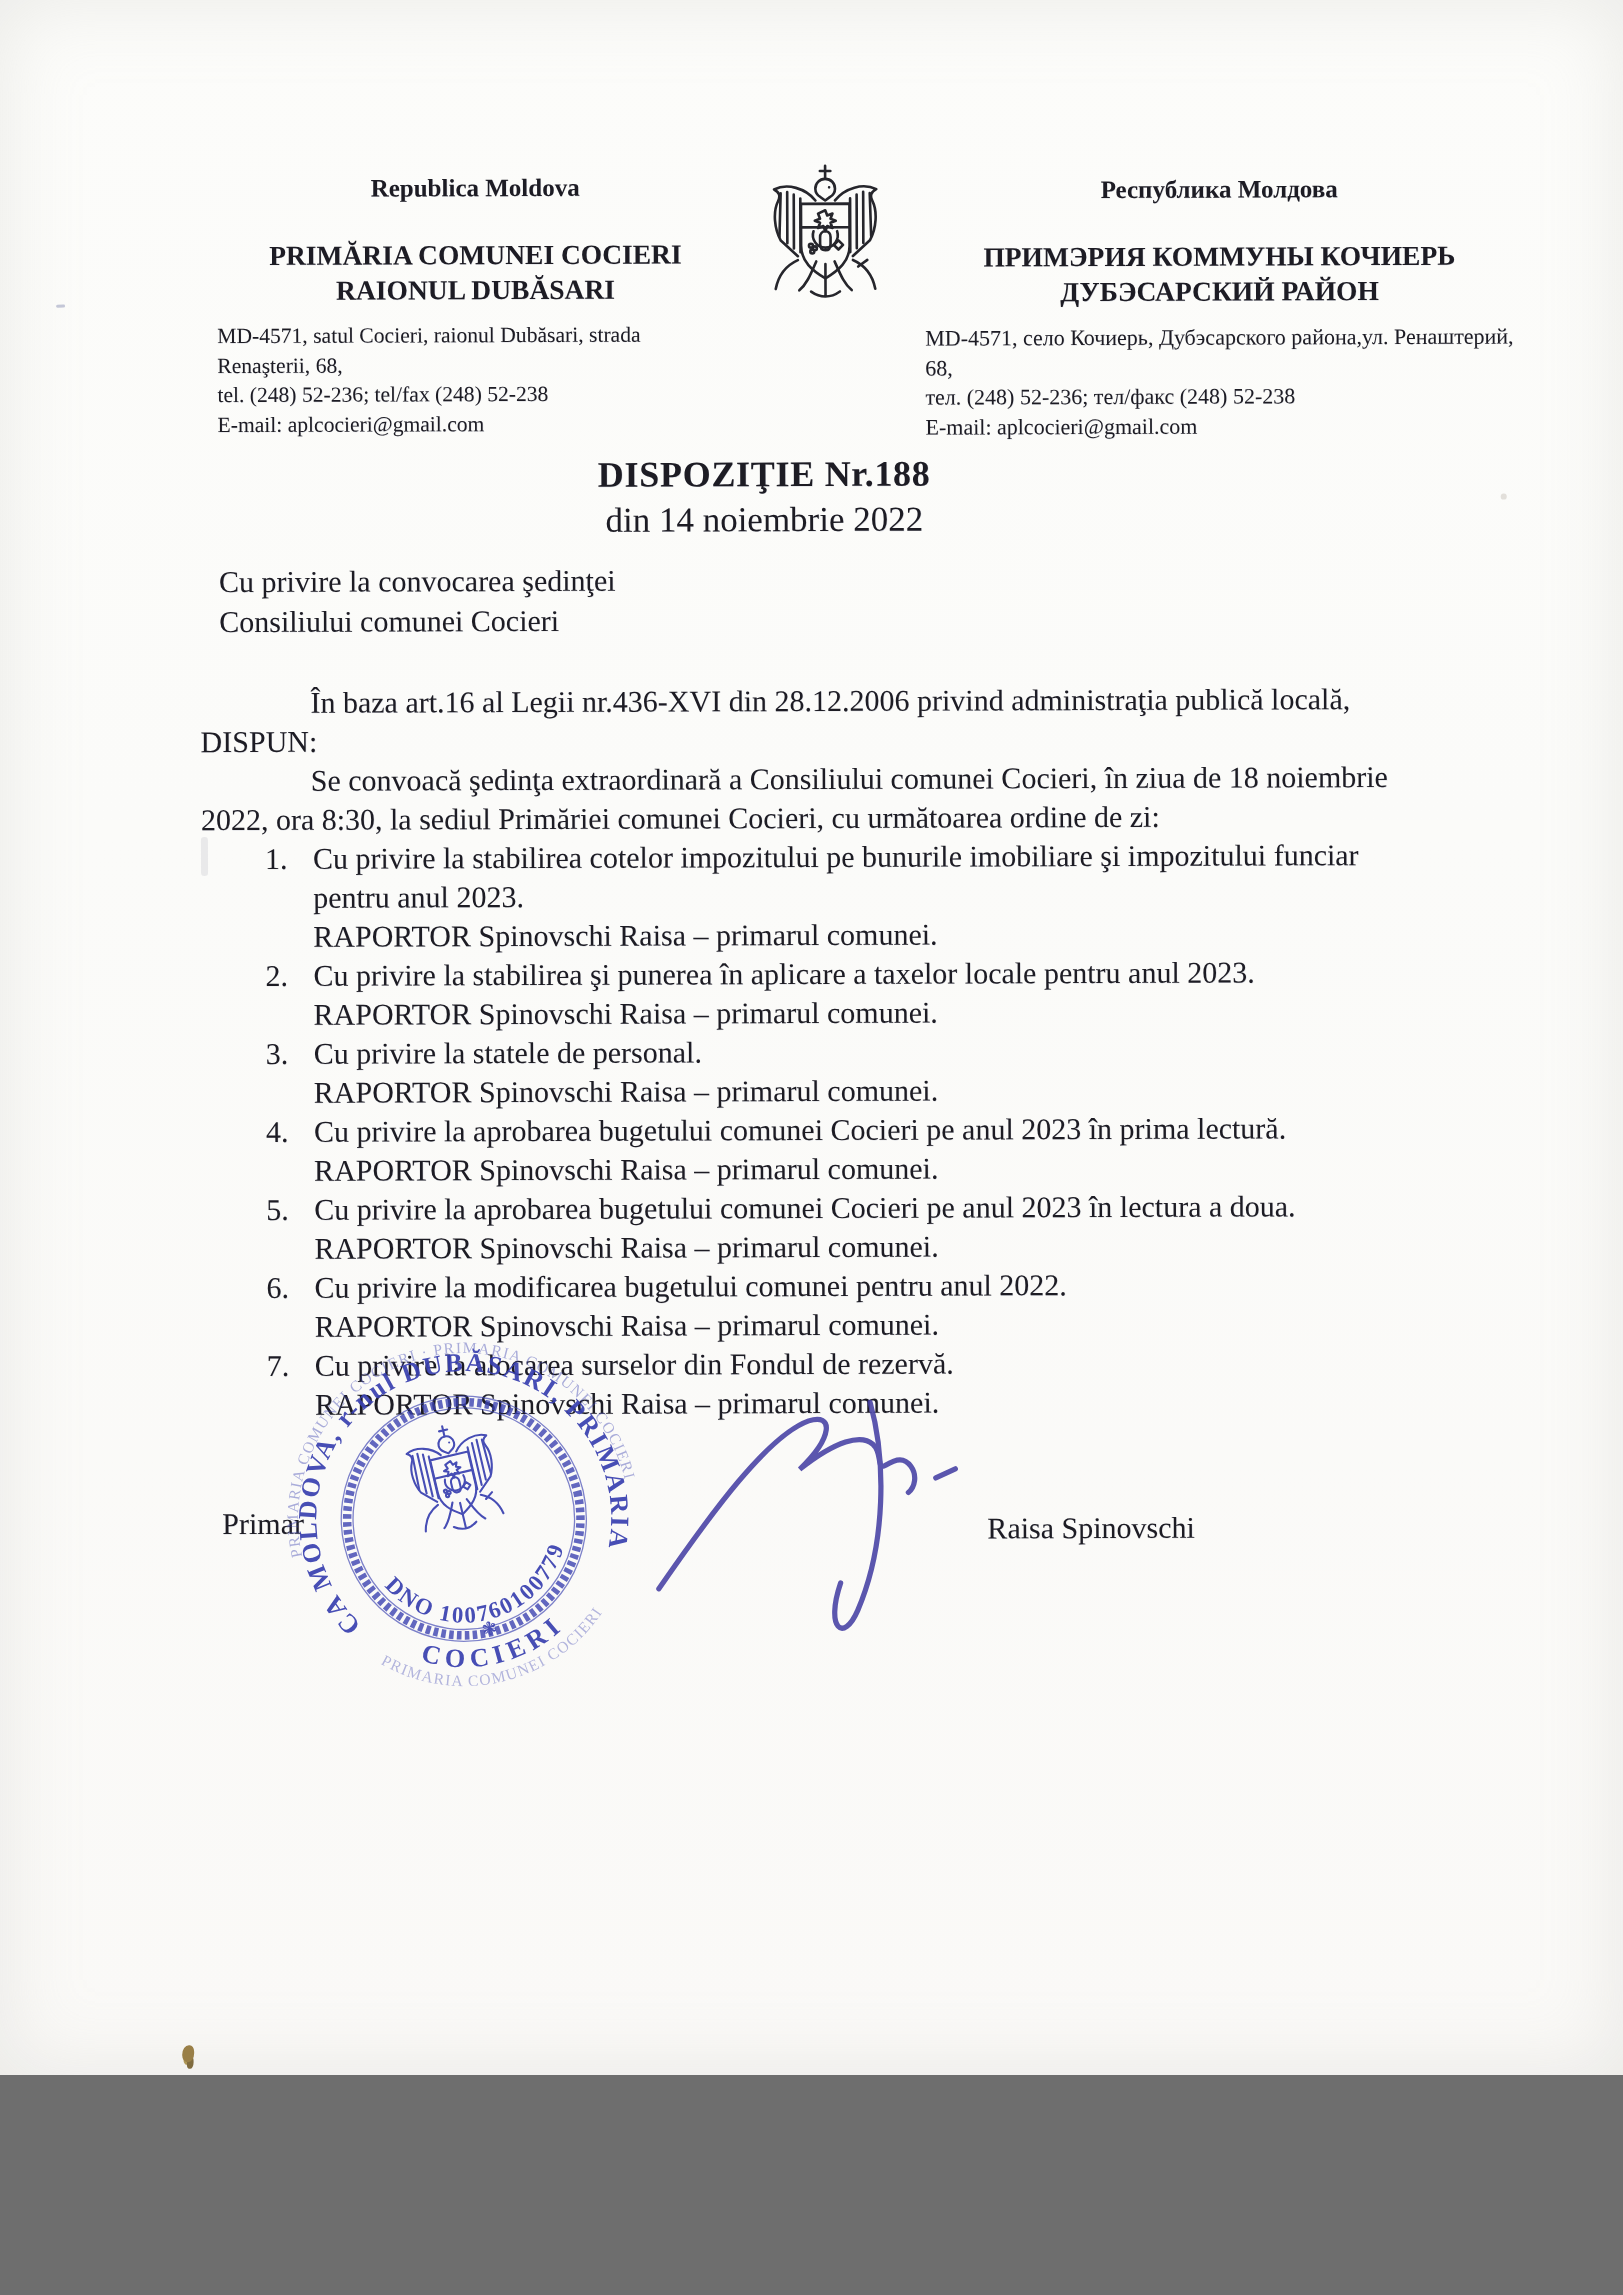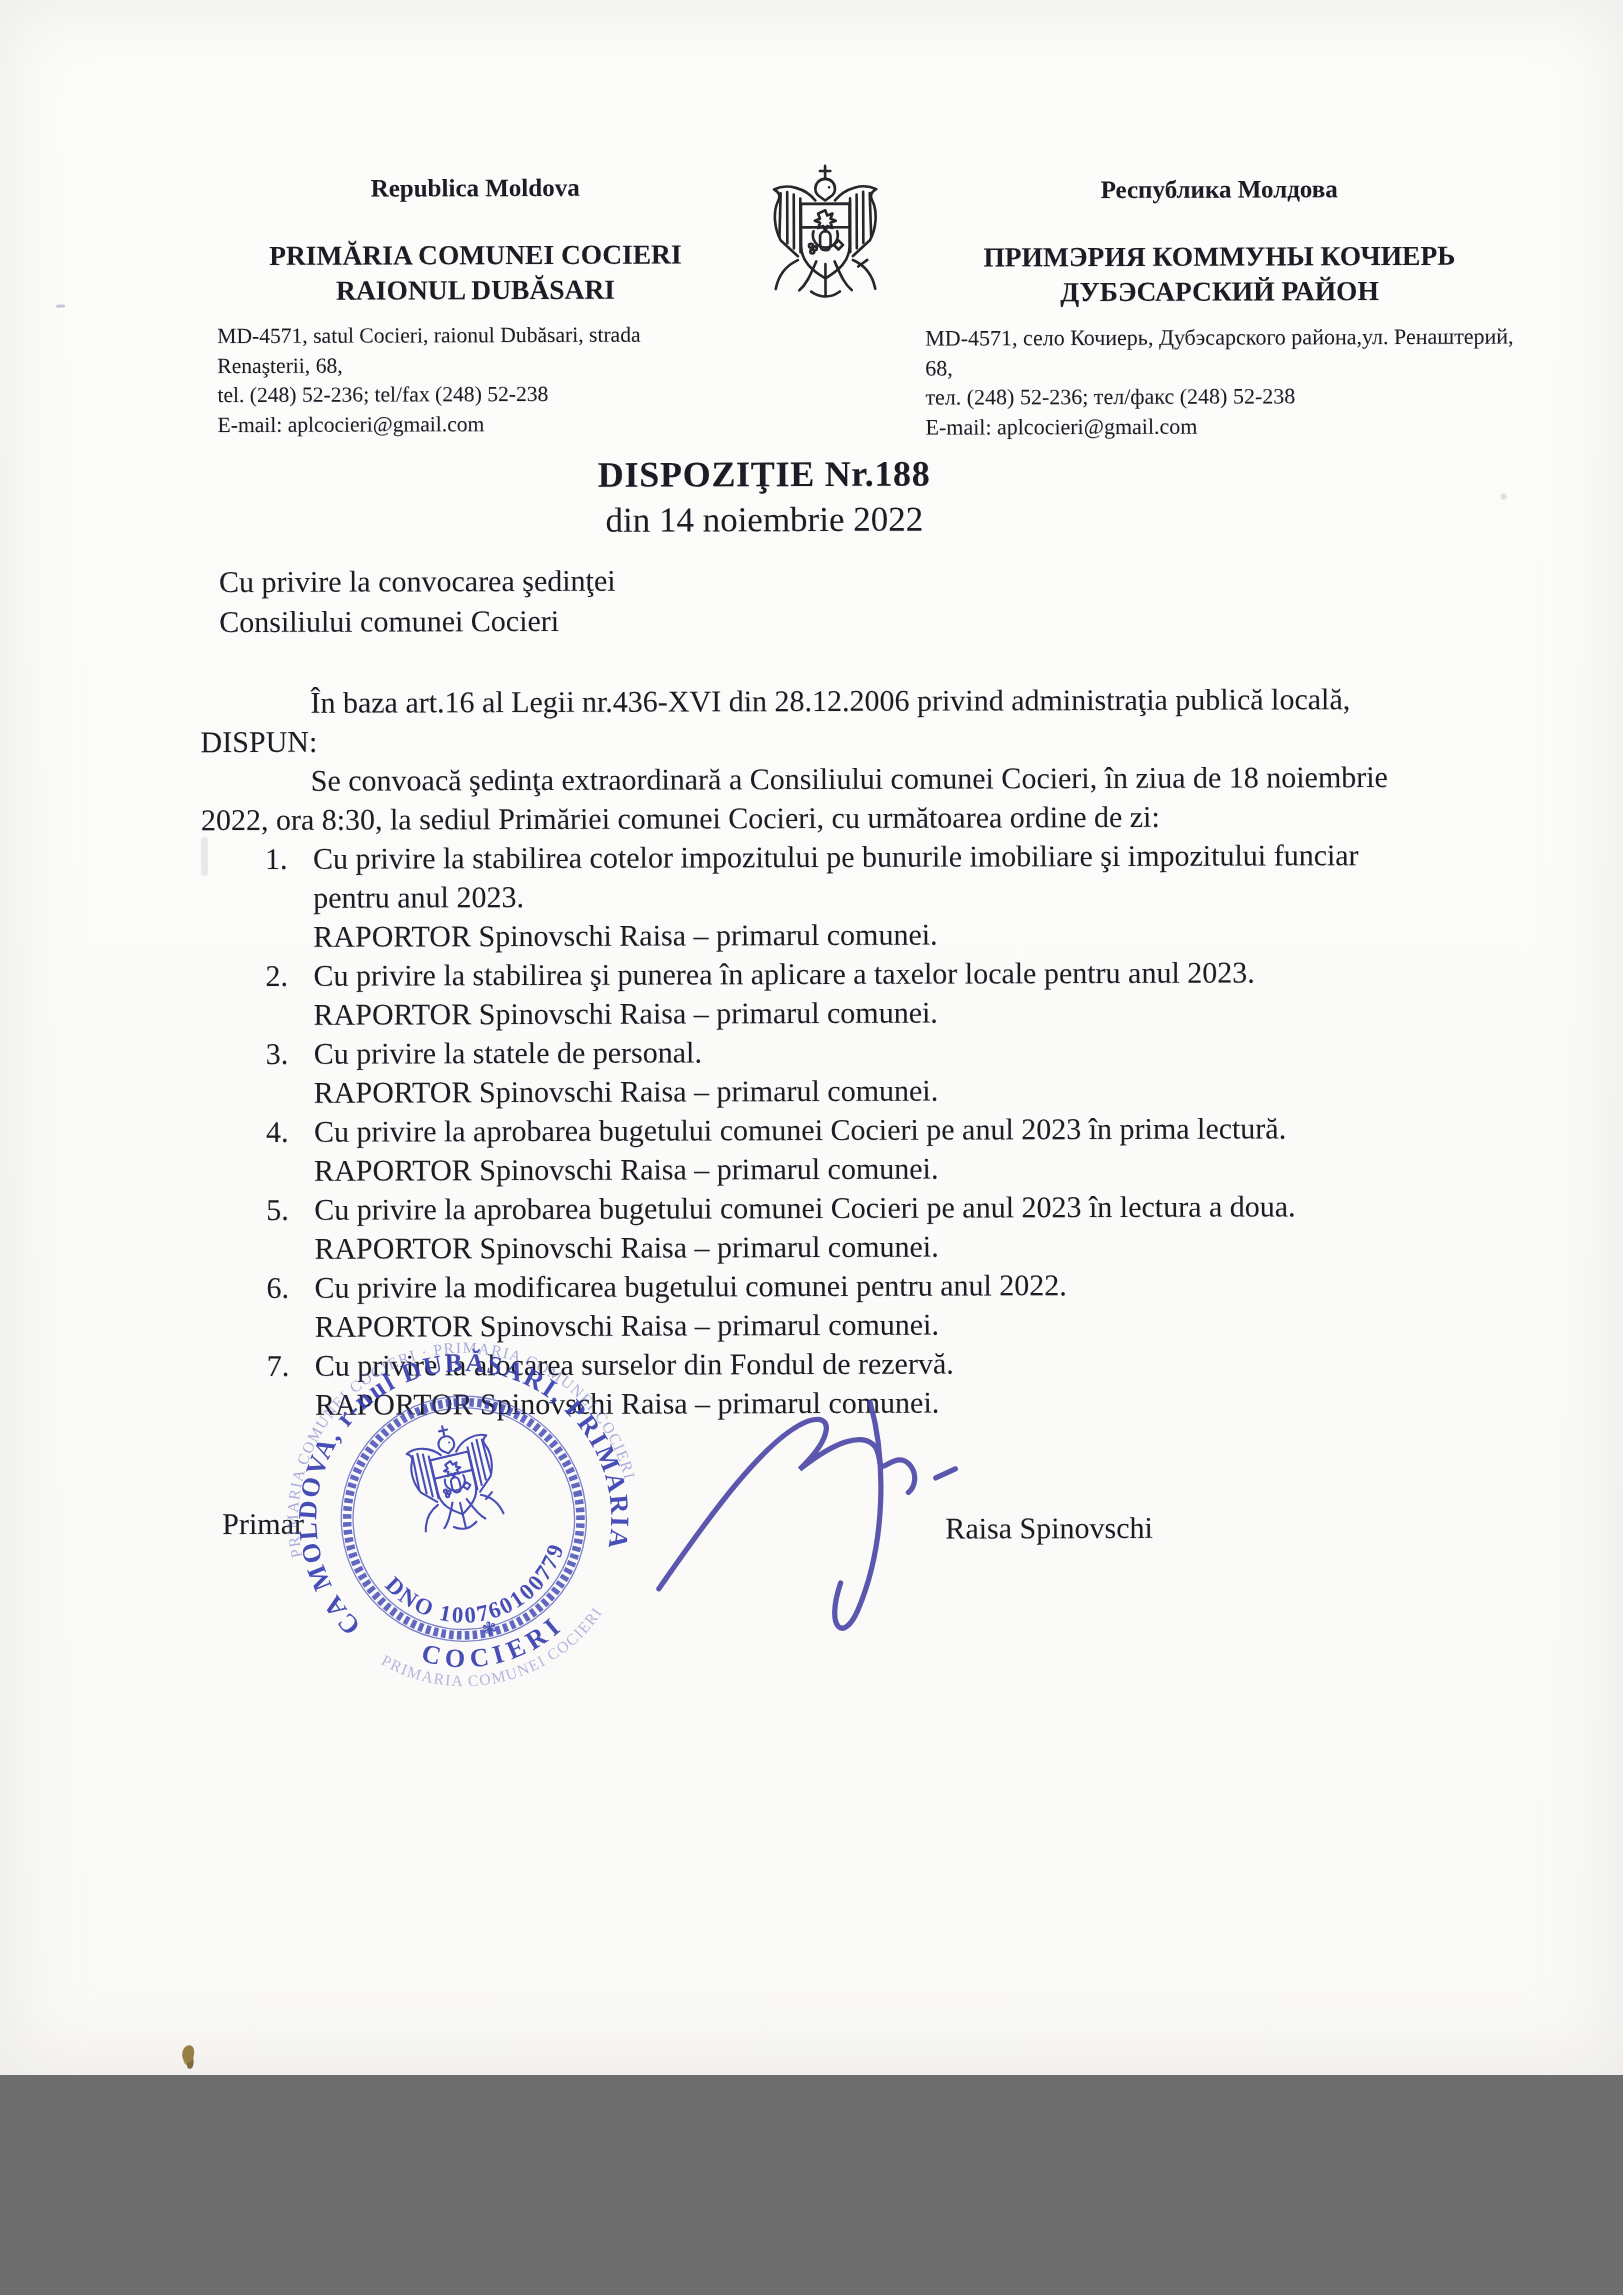--- a/index.html
+++ b/index.html
@@ -30,21 +30,21 @@
   
   .subject{position:absolute;left:217px;top:560px;font-size:30px;line-height:40px;}
   .bodytext{position:absolute;left:198px;top:681px;width:1316px;font-size:30px;line-height:39px;}
   .line-ind{text-indent:110px;}
   .ag-item{position:relative;}
   .ag-num{position:absolute;left:64px;top:0;}
   .ag-line,.ag-rap{padding-left:112px;}
 
   
   .sig-role{position:absolute;left:217px;top:1505px;font-size:30px;}
-  .sig-name{position:absolute;left:940px;top:1512px;font-size:30px;}
+  .sig-name{position:absolute;left:982px;top:1512px;font-size:30px;}
   .stamp{position:absolute;left:275px;top:1334px;width:367px;height:367px;transform:rotate(-13deg);opacity:.93;}
   .signature{position:absolute;left:635px;top:1380px;width:327px;height:308px;}
 
   
   .speck-brown{position:absolute;left:175px;top:2043px;width:11.8px;height:17px;background:#8a6b2a;
     border-radius:60% 40% 55% 45%;box-shadow:2px 9.2px 0 -2.6px #6b5420,-0.7px 4.6px 0 -2px #a5893c;opacity:.85;}
   .dot1{position:absolute;left:55px;top:302px;width:9.2px;height:3.3px;background:#8d93b5;border-radius:2px;opacity:.5;}
   .dot2{position:absolute;left:198px;top:835px;width:6.5px;height:39px;background:#c9c9cf;border-radius:3.3px;opacity:.35;}
   .dot3{position:absolute;left:1499px;top:496px;width:5.9px;height:5.9px;background:#c9c4bc;border-radius:50%;opacity:.5;}
 </style>

